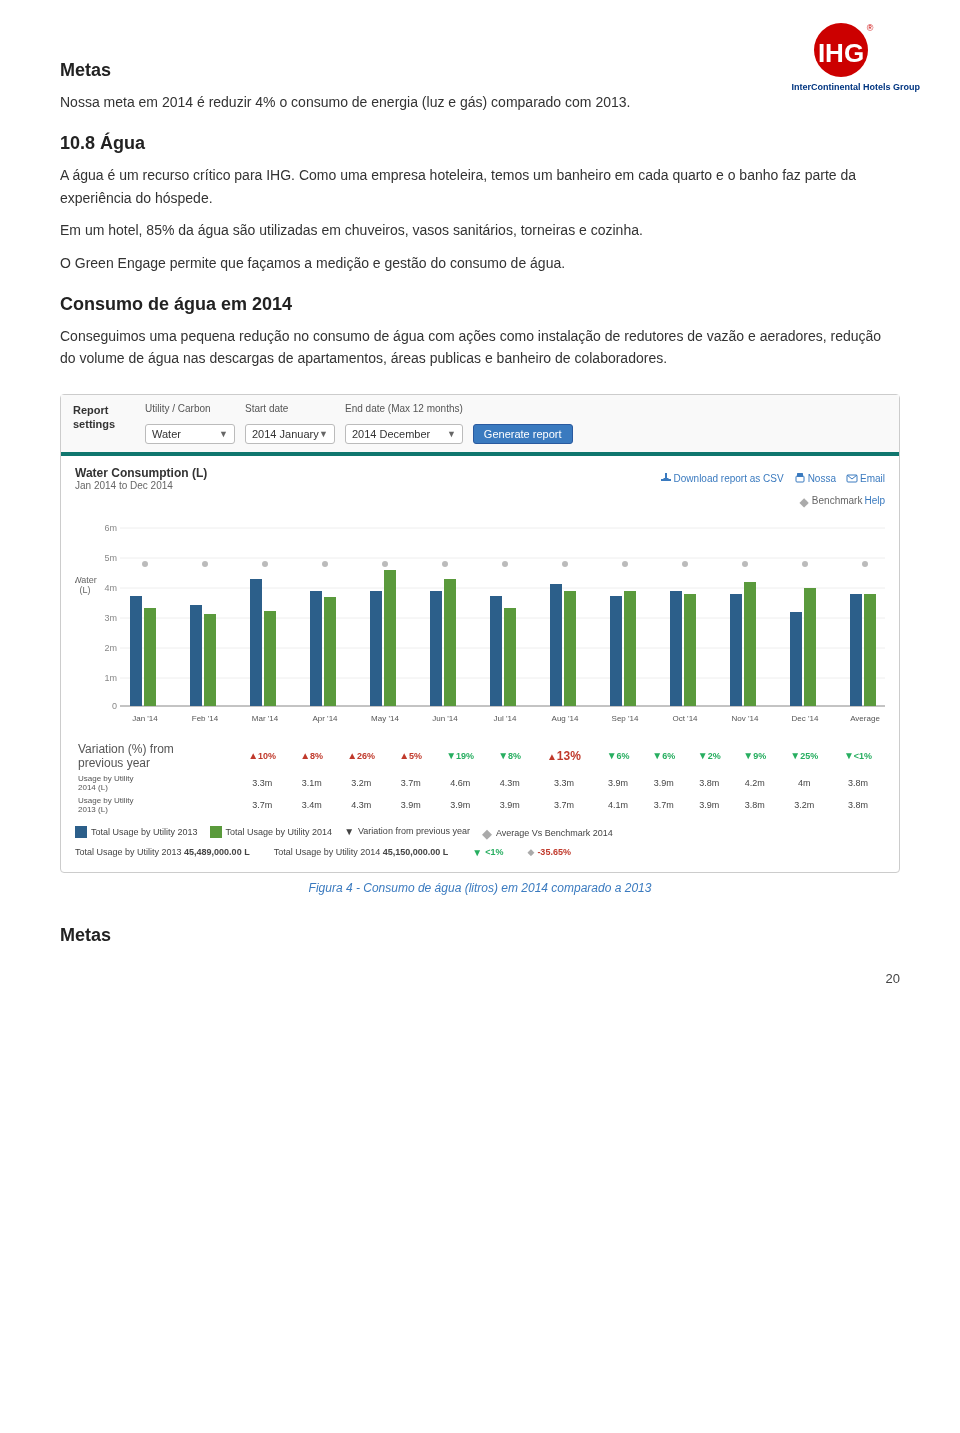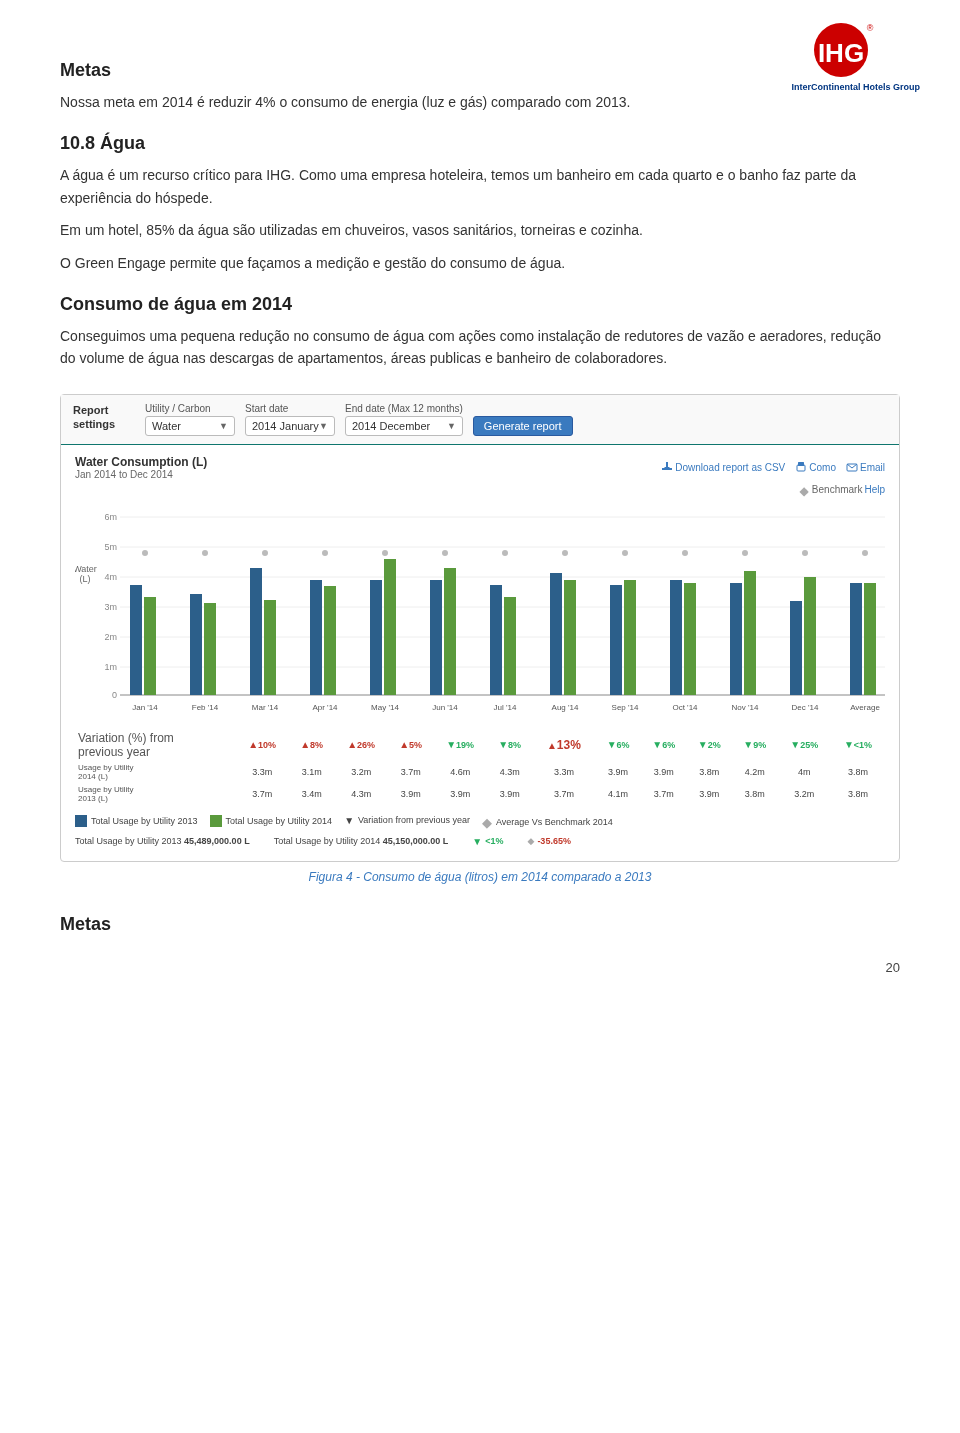--- a/index.html
+++ b/index.html
@@ -56,34 +56,34 @@
       border-radius: 4px;
       margin: 24px 0 8px 0;
       padding: 0;
       background: #fff;
     }
     .chart-header {
       display: flex;
       align-items: flex-start;
       padding: 8px 12px;
       gap: 12px;
-      border-bottom: 1px solid #0f766e;
+      border-bottom: 4px solid #0f766e;
       background: #f9f9f9;
     }
     .report-settings-label {
       font-size: 11px;
       font-weight: bold;
       color: #333;
       min-width: 60px;
       line-height: 1.3;
     }
     .control-group {
       display: flex;
       flex-direction: column;
-      gap: 2px;
+      gap: 10px;
     }
     .control-label {
       font-size: 10px;
       color: #555;
     }
     .control-select {
       display: flex;
       align-items: center;
       background: #fff;
       border: 1px solid #bbb;
@@ -314,21 +314,21 @@
                 <polygon points="6,9 3,6 9,6" fill="#3a7abf"></polygon>
                 <rect x="5" y="1" width="2" height="5" fill="#3a7abf"></rect>
               </svg>
             <span>Download report as CSV</span>
           </span>
           <span>
             <svg width="12" height="12" viewBox="0 0 12 12">
                 <rect x="2" y="4" width="8" height="6" rx="1" fill="none" stroke="#3a7abf" stroke-width="1"></rect>
                 <rect x="3" y="1" width="6" height="4" rx="0.5" fill="#3a7abf"></rect>
               </svg>
-            <span>Como</span>
+            <span>Nossa</span>
           </span>
           <span>
             <svg width="12" height="12" viewBox="0 0 12 12">
                 <rect x="1" y="3" width="10" height="7" rx="1" fill="none" stroke="#3a7abf" stroke-width="1"></rect>
                 <polyline points="1,3 6,7 11,3" fill="none" stroke="#3a7abf" stroke-width="1"></polyline>
               </svg>
             <span>Email</span>
           </span>
         </div>
       </div>

